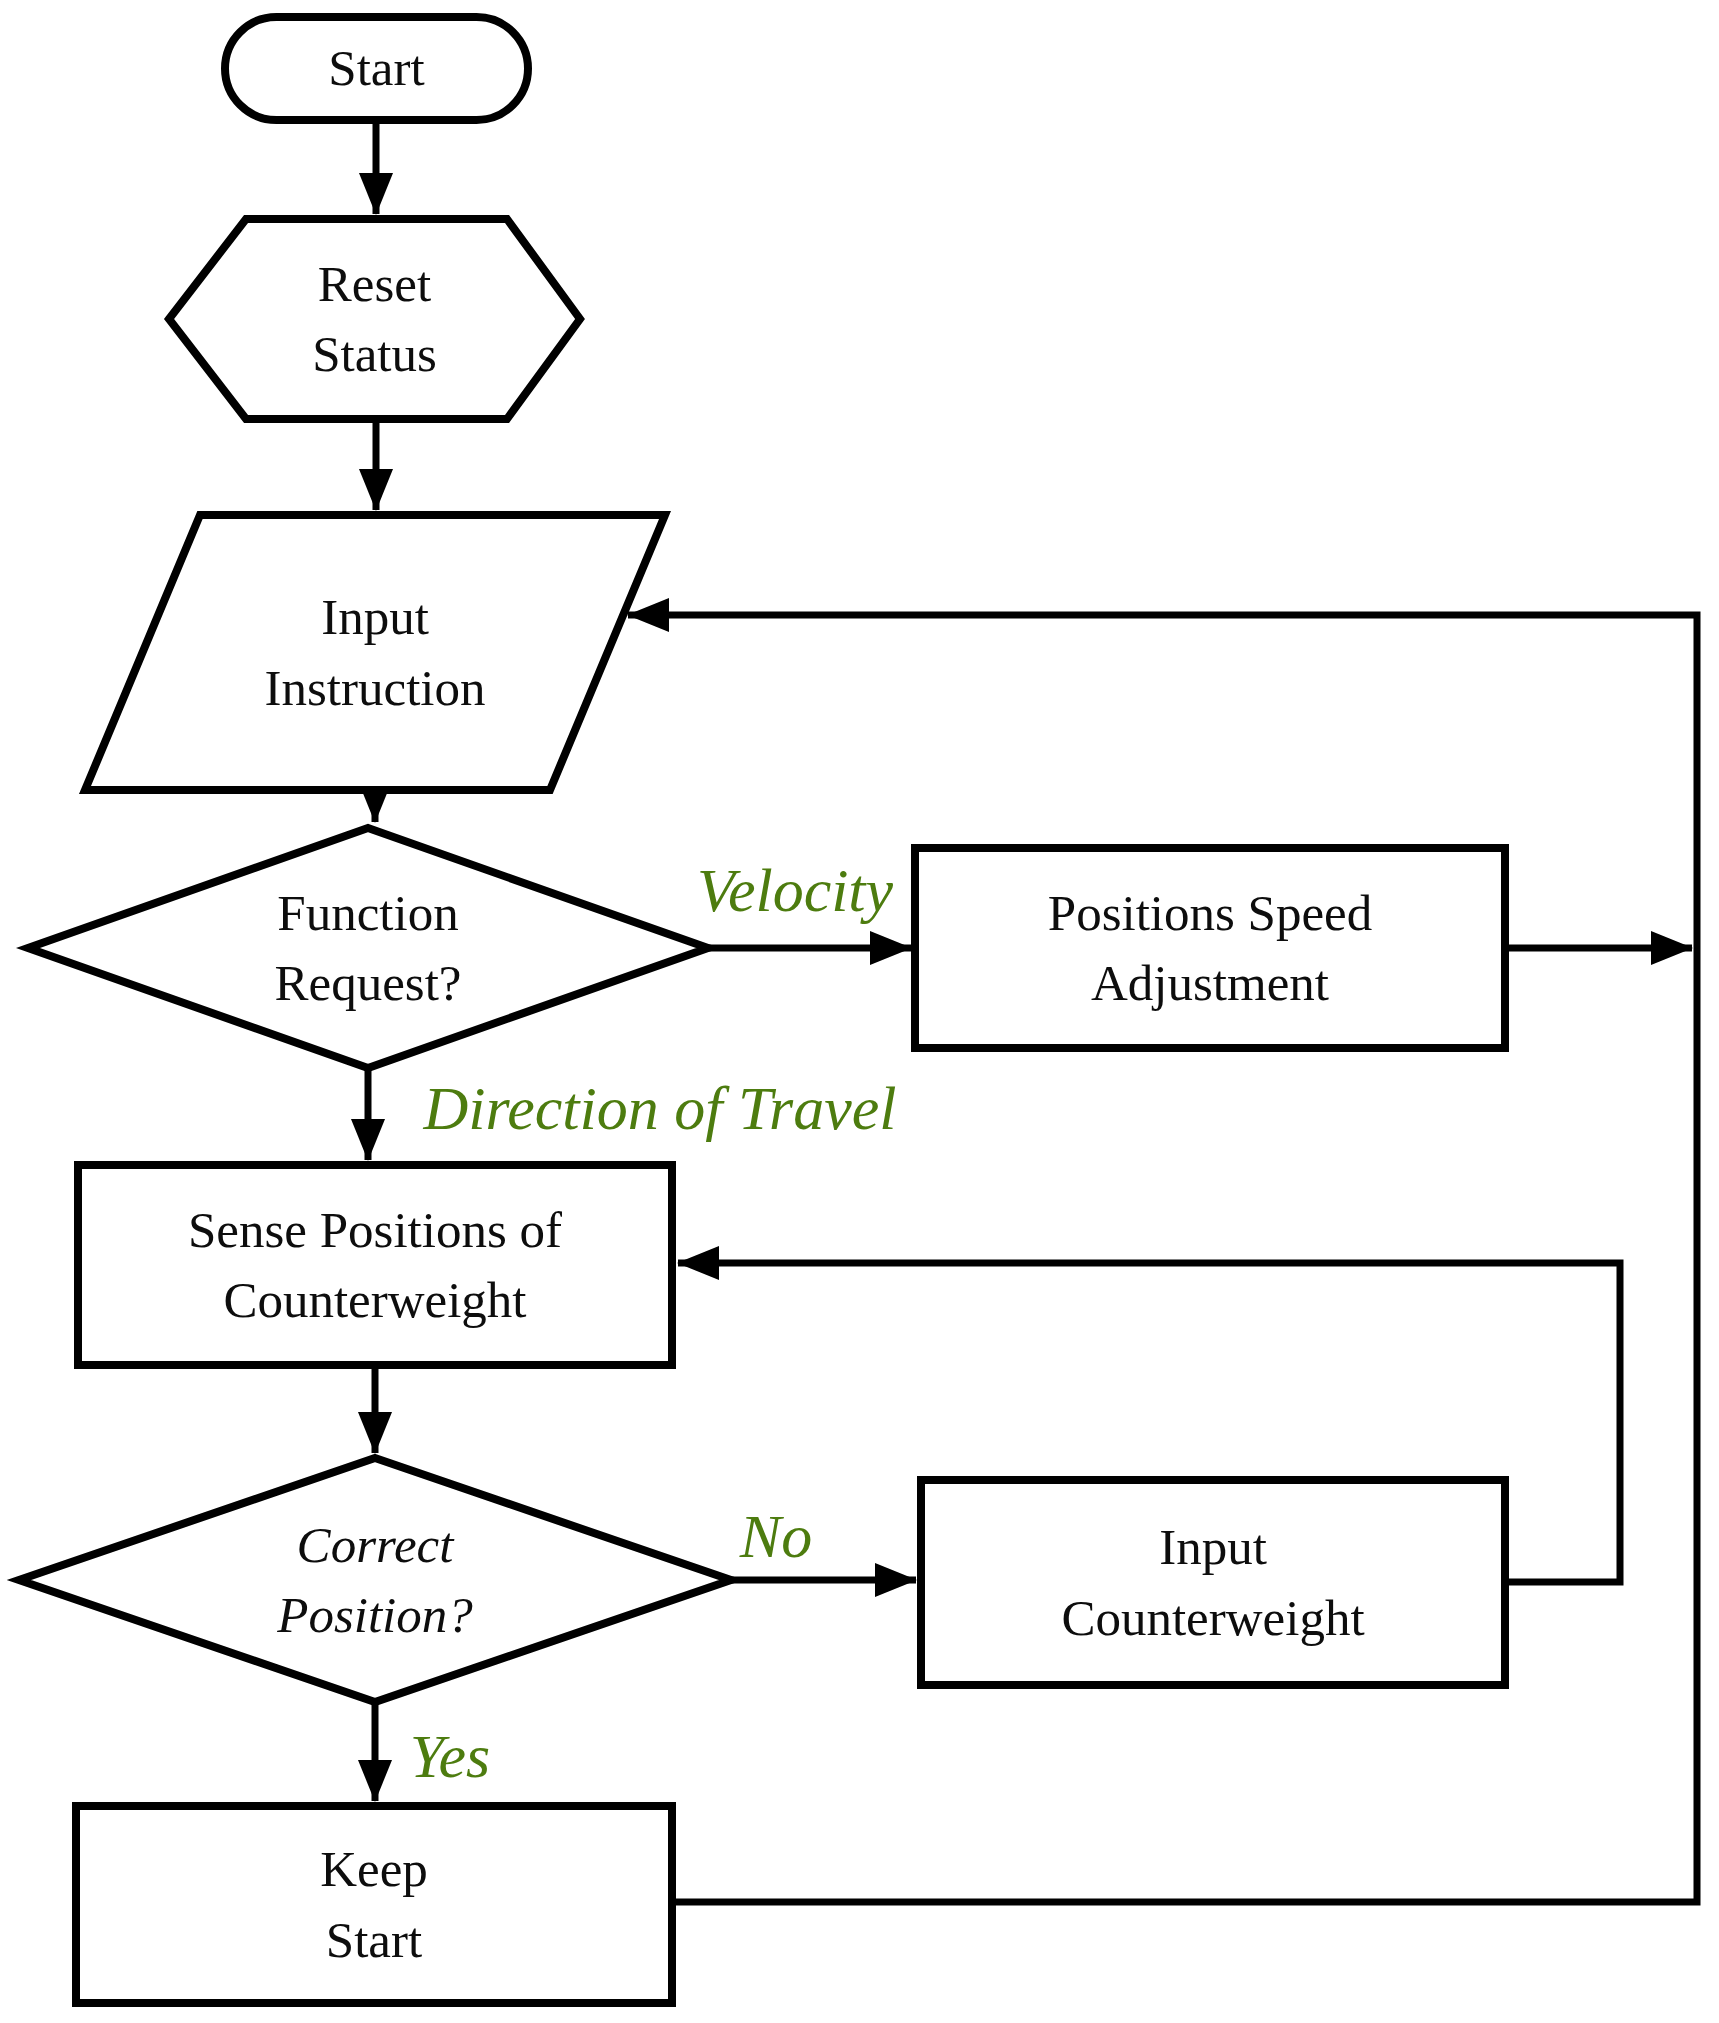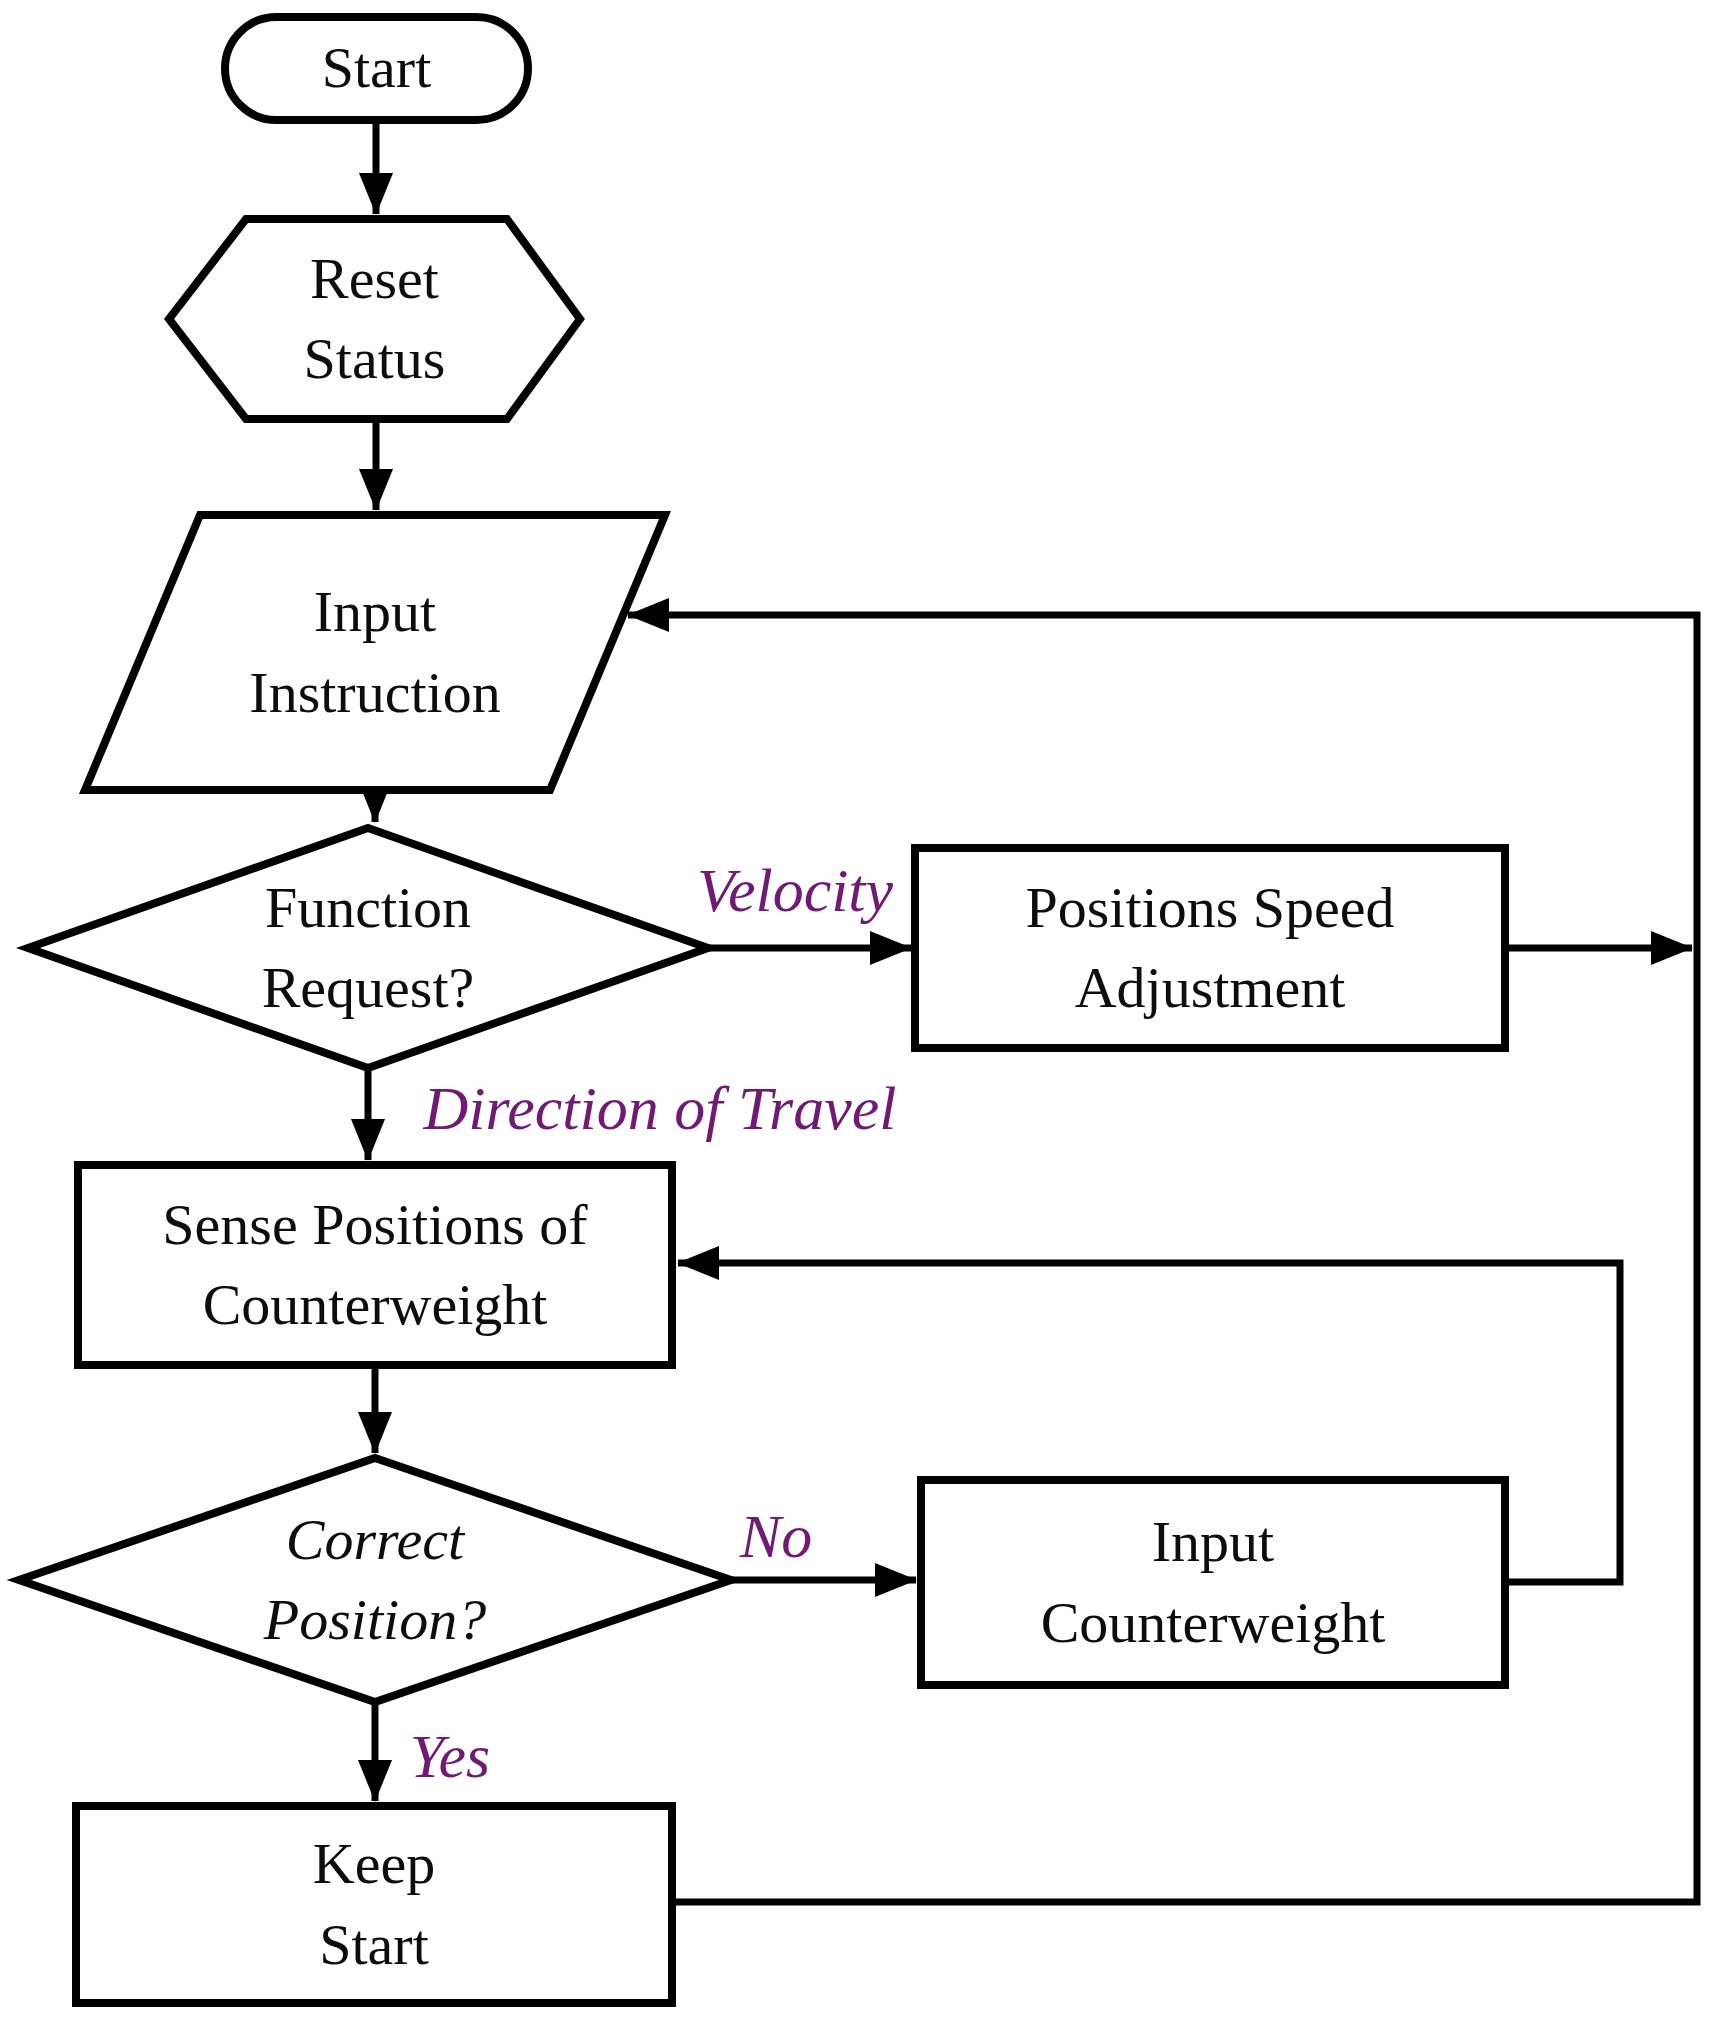--- a/index.html
+++ b/index.html
@@ -16,32 +16,32 @@
     position: absolute;
     left: 0; top: 0;
   }
   .node-label {
     position: absolute;
     display: flex;
     align-items: center;
     justify-content: center;
     text-align: center;
     white-space: pre-line;
-    font-size: 58px;
+    font-size: 51px;
     line-height: 1.38;
     color: #0d0d0d;
     pointer-events: none;
   }
   .edge-label {
     position: absolute;
     transform: translate(-50%, -50%);
     font-size: 62px;
     font-style: italic;
     white-space: nowrap;
-    color: #701a75;
+    color: #4d7c0f;
     pointer-events: none;
   }
 </style>
 </head>
 <body>
 
 <div id="stage">
 
   <svg class="canvas" width="1719" height="2023" viewBox="0 0 1719 2023" xmlns="http://www.w3.org/2000/svg">
     <defs>

